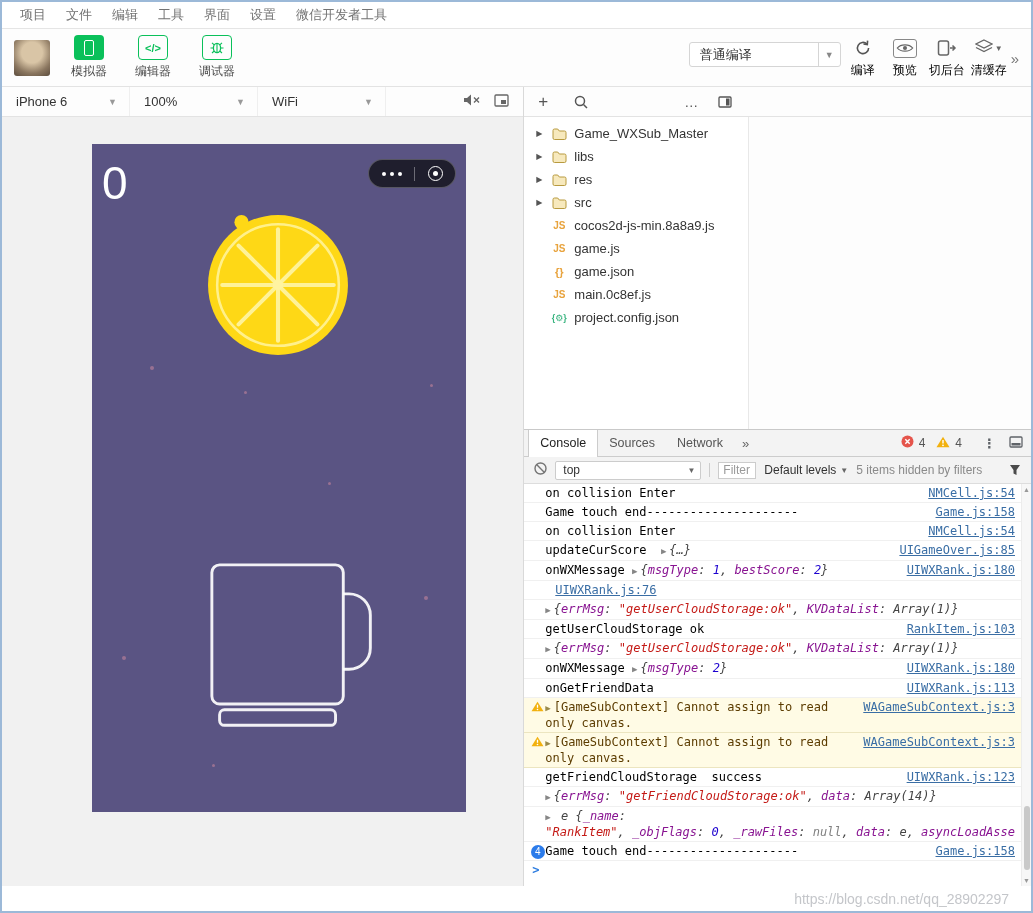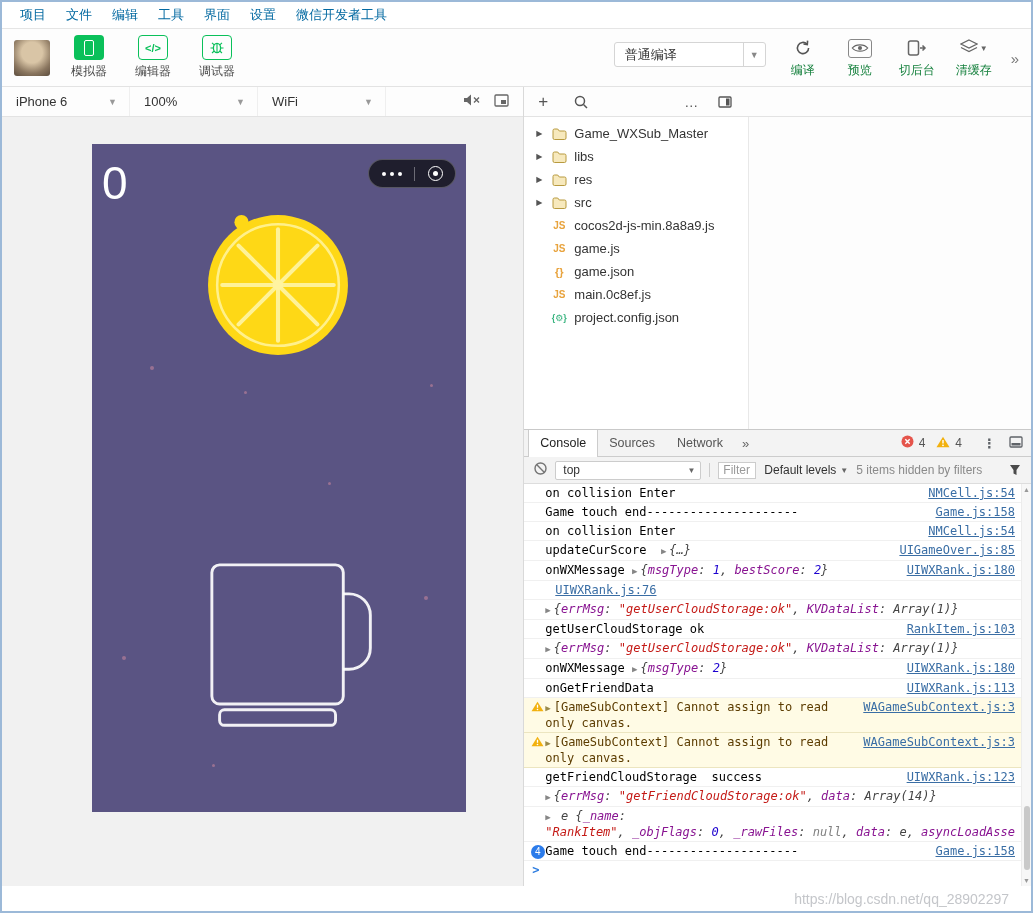--- a/index.html
+++ b/index.html
@@ -15,43 +15,43 @@
   .title-text { font-size:12px; color:#1e3c5c; }
   .win-btns { margin-left:auto; display:flex; gap:3px; }
   .win-btn { width:29px; height:16px; border:1px solid #8aa8c8; border-radius:2px;
              background:linear-gradient(#f7fbfe,#cfe0f0); display:flex; align-items:center; justify-content:center; cursor:pointer; }
   .ico-min { width:9px; height:2px; background:#2c4a68; margin-top:6px; }
   .ico-max { width:9px; height:7px; border:1.5px solid #2c4a68; }
   .ico-close { font-size:11px; color:#2c4a68; font-weight:bold; line-height:1; }
 
   
   .menubar { height:27px; border-bottom:1px solid #e5e5e5; display:flex; align-items:center; padding-left:8px; background:#fff; }
-  .menu-item { padding:0 10px; font-size:13px; color:#0369a1; cursor:default; }
+  .menu-item { padding:0 10px; font-size:13px; color:#737373; cursor:default; }
 
   
   .toolbar { height:58px; border-bottom:1px solid #e3e3e3; background:#fdfdfd; position:relative;
              display:flex; align-items:center; padding-left:12px; gap:14px; }
   .avatar { width:36px; height:36px; border-radius:3px;
             background:radial-gradient(circle at 50% 35%, #d9c5a6 0 35%, #8a765f 70%, #5c4d3e); }
   .tb-btn { display:flex; flex-direction:column; align-items:center; gap:3px; width:50px; cursor:pointer; }
   .tb-btn span.lbl { font-size:12px; color:#4a4a4a; }
   .sim-icon { width:30px; height:25px; background:#0ac05a; border-radius:4px; display:flex; align-items:center; justify-content:center; }
   .phone-glyph { width:10px; height:16px; border:1.5px solid #fff; border-radius:2px; }
   .editor-icon { width:30px; height:25px; border:1.5px solid #0ac05a; border-radius:4px; color:#0ac05a;
                  font-weight:bold; font-size:11px; display:flex; align-items:center; justify-content:center; }
   .debug-icon { width:30px; height:25px; border:1.5px solid #0ac05a; border-radius:4px; display:flex; align-items:center; justify-content:center; }
-  .tb-right { position:absolute; right:12px; top:7px; display:flex; align-items:flex-start; gap:17px; }
+  .tb-right { position:absolute; right:12px; top:7px; display:flex; align-items:flex-start; gap:2px; }
   .compile-select { margin-top:6px; width:152px; height:25px; border:1px solid #d5d5d5; border-radius:3px; background:#fff;
                     display:flex; align-items:center; cursor:pointer; }
   .compile-select .val { flex:1; padding-left:10px; font-size:13px; color:#333; }
   .compile-select .caret-box { width:22px; align-self:stretch; border-left:1px solid #d5d5d5; display:flex;
                                align-items:center; justify-content:center; color:#888; font-size:9px; }
   .tb-action { display:flex; flex-direction:column; align-items:center; gap:2px; cursor:pointer; min-width:40px; }
   .tb-action .icon-zone { height:24px; display:flex; align-items:center; justify-content:center; gap:2px; }
-  .tb-action .lbl { font-size:12px; color:#15803d; }
+  .tb-action .lbl { font-size:12px; color:#000000; }
   .eye-box { width:24px; height:19px; border:1px solid #888; border-radius:3px; display:flex; align-items:center; justify-content:center; }
   .tiny-caret { font-size:8px; color:#666; }
   .tb-more { margin-top:14px; font-size:15px; color:#777; cursor:pointer; }
 
   
   .main { display:flex; height:799px; }
   .left-pane { width:553px; display:flex; flex-direction:column; }
   .right-pane { flex:1; border-left:1px solid #d9d9d9; display:flex; flex-direction:column; background:#fdfdfd; }
 
   

